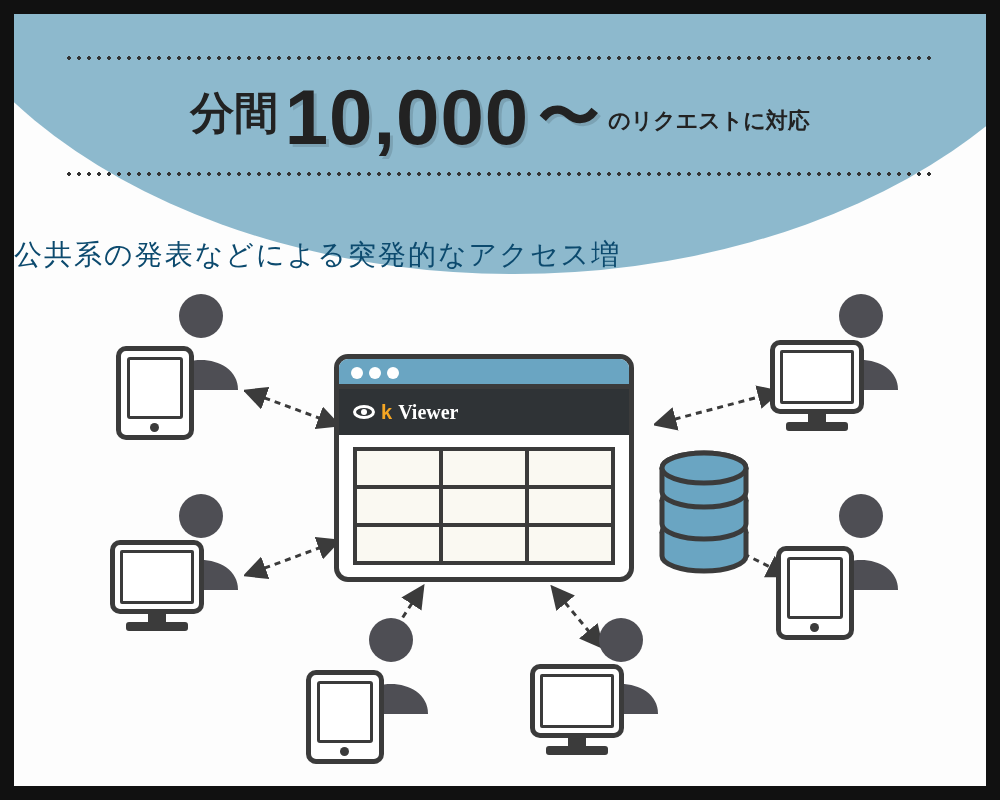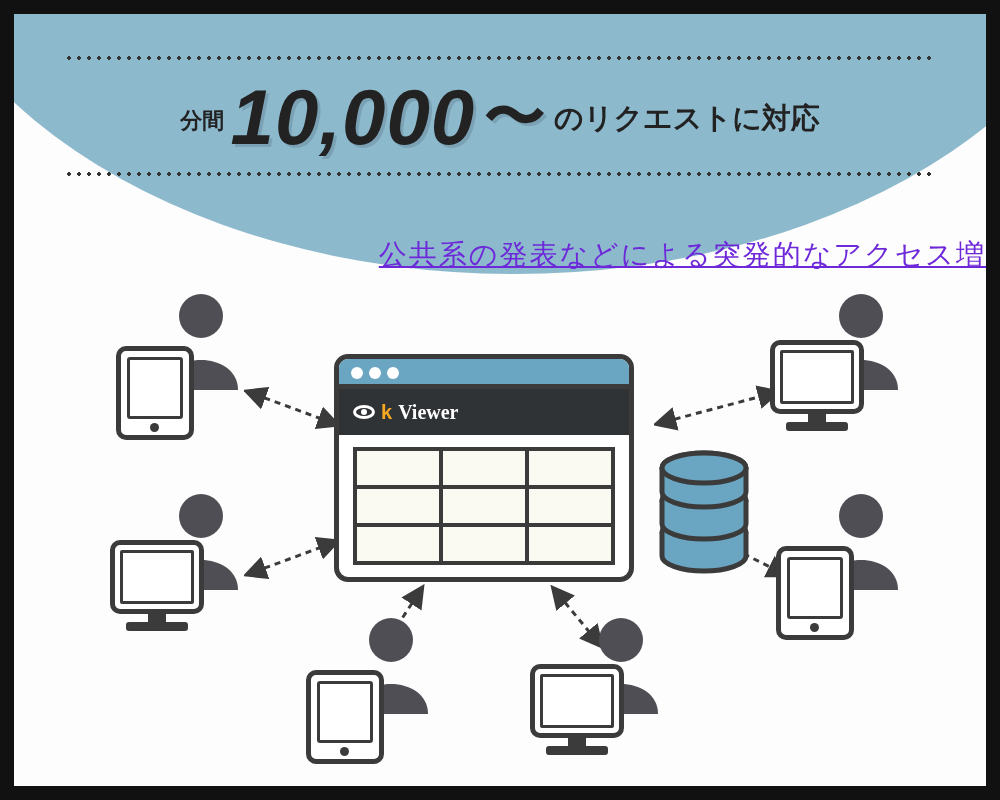--- a/index.html
+++ b/index.html
@@ -33,51 +33,49 @@
   .dots-top { top: 42px; }
   .dots-bot { top: 158px; }
 
   .headline {
     position: absolute;
     top: 58px; left: 0; right: 0;
     text-align: center;
     color: #222;
   }
   .headline .hl-pre {
-    font-size: 22px; font-weight: 700;
+    font-size: 44px; font-weight: 700;
     vertical-align: 12px;
     margin-right: 2px;
   }
   .headline .hl-num {
     font-size: 78px; font-weight: 800;
     letter-spacing: 1px;
     font-family: "Arial Black", "Helvetica Neue", sans-serif;
     text-shadow: 3px 3px 0 rgba(0,0,0,0.12);
     vertical-align: -4px;
-    font-style: italic;
   }
   .headline .hl-tilde {
     font-size: 62px; font-weight: 800;
     vertical-align: 2px;
     margin: 0 4px;
     text-shadow: 3px 3px 0 rgba(0,0,0,0.12);
   }
   .headline .hl-suf {
-    font-size: 29px; font-weight: 700;
+    font-size: 22px; font-weight: 700;
     vertical-align: 12px;
   }
 
   .subhead {
     position: absolute;
     top: 222px; left: 0; right: 0;
-    text-align: right;
+    text-align: left;
     font-size: 28px;
-    color: #6d28d9;
+    color: #0c4a6e;
     letter-spacing: 2px;
-    text-decoration: underline;
   }
 
   .stage {
     position: absolute;
     top: 280px; left: 0; right: 0; bottom: 0;
   }
 
   
   .app-window {
     position: absolute;

